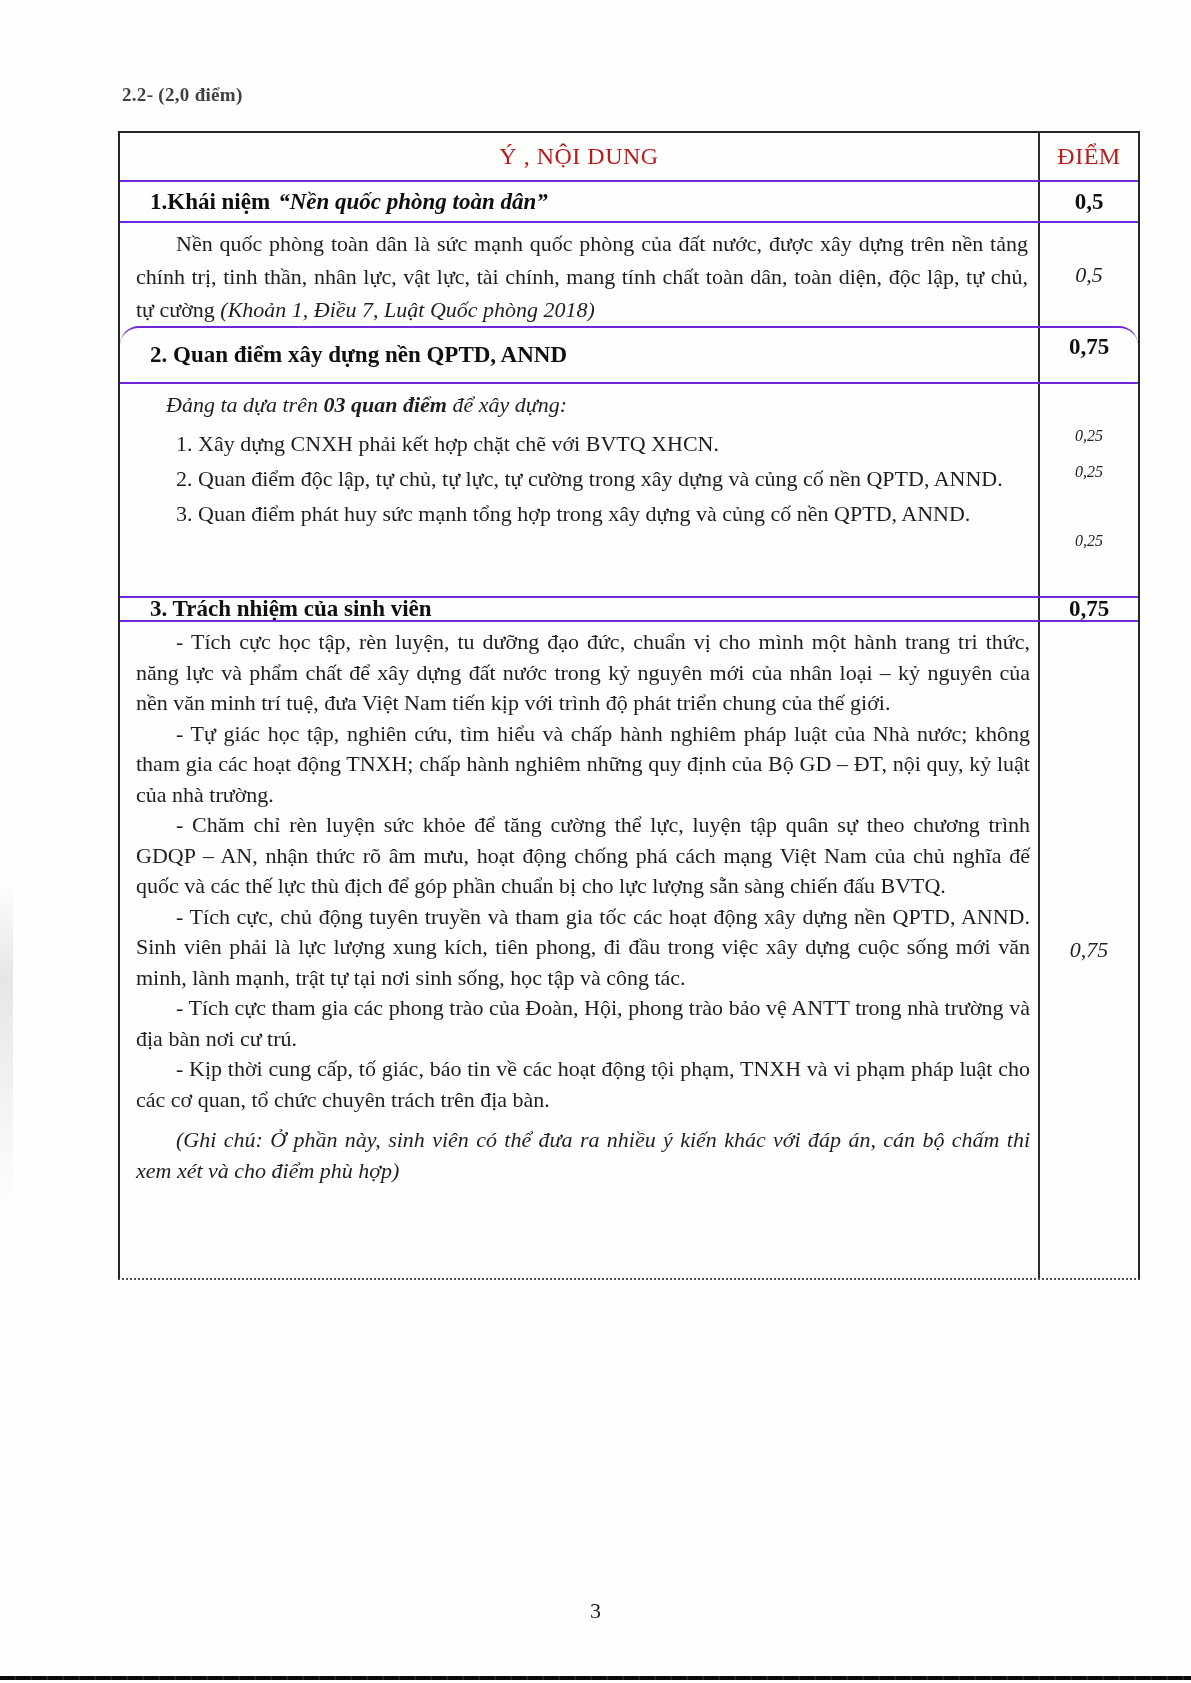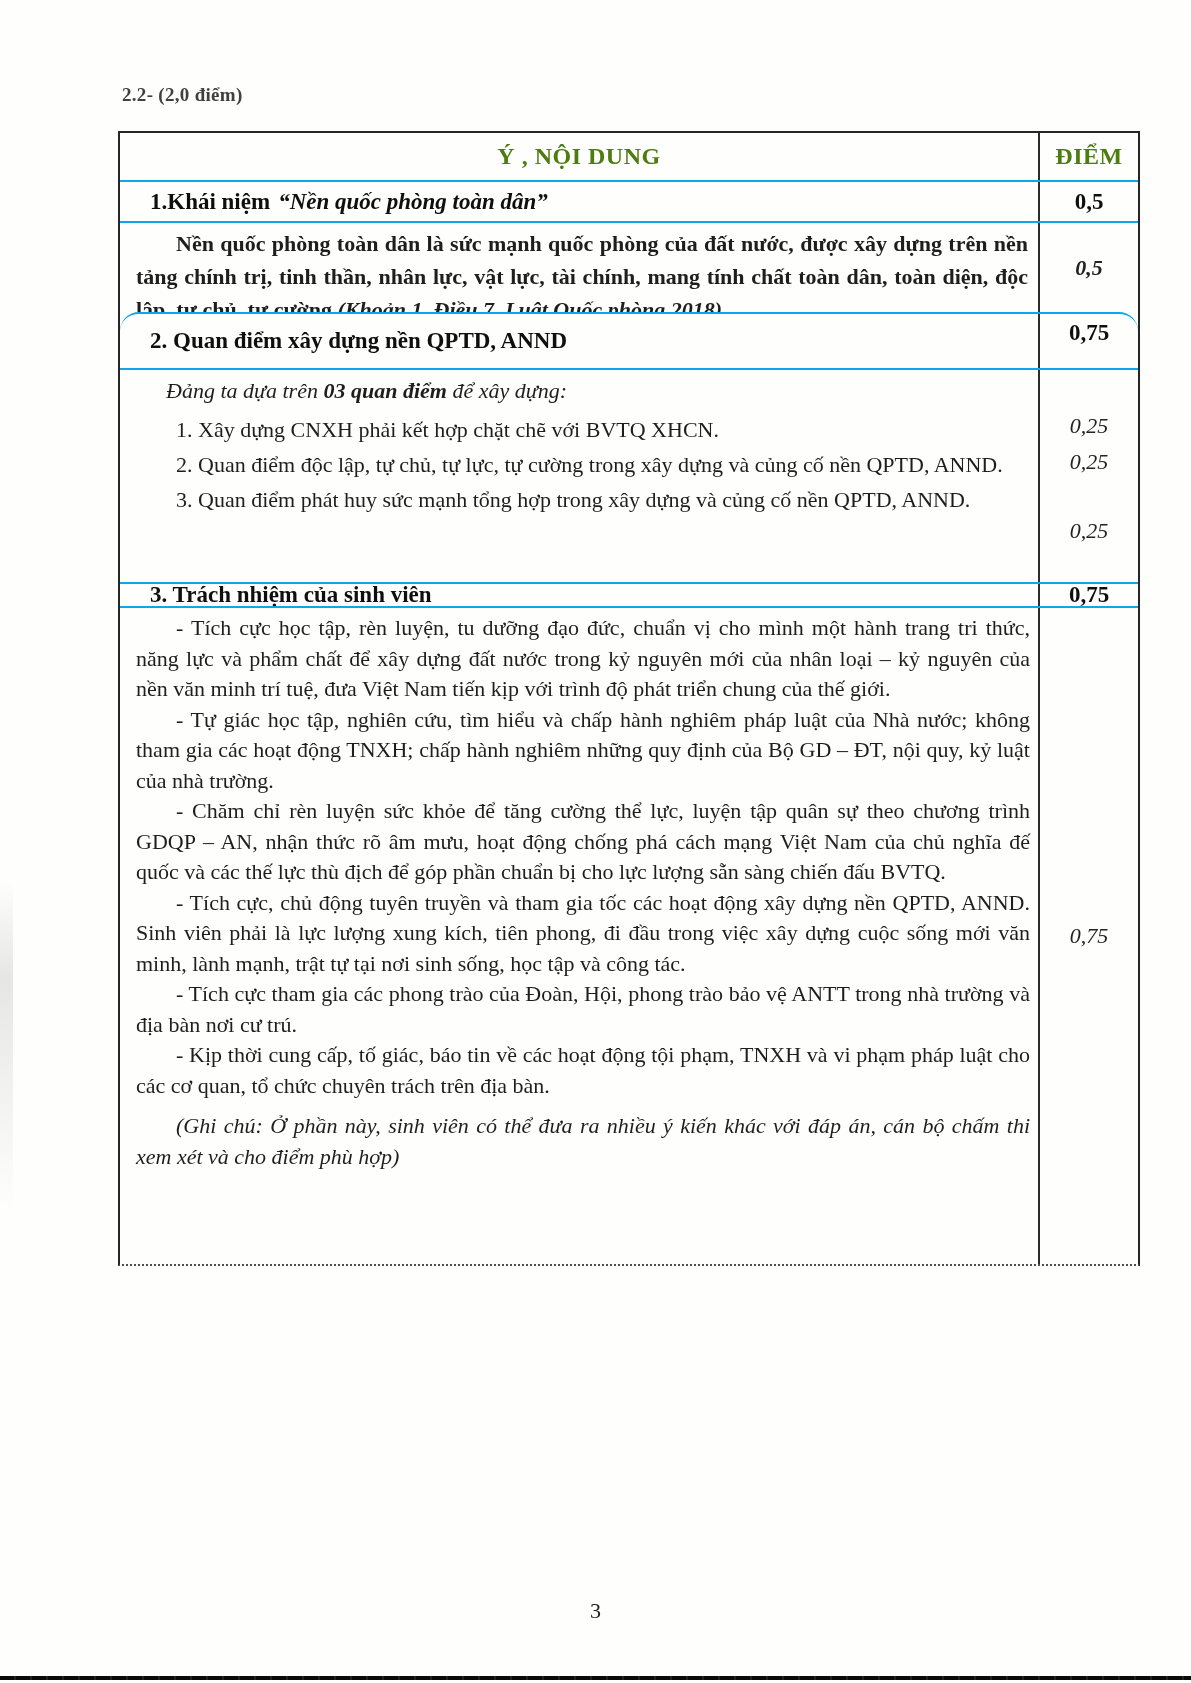--- a/index.html
+++ b/index.html
@@ -20,37 +20,37 @@
     font-size: 19px; font-weight: bold; color: #404040;
     letter-spacing: 0.3px;
   }
   .answer-table {
     position: absolute; left: 118px; top: 131px; width: 1022px;
     border: 2px solid #262626;
     border-bottom: 2px dotted #4f4f4f;
     background: #fefefd;
   }
   .t-row { display: flex; width: 100%; overflow: hidden; }
-  .t-row + .t-row { border-top: 2px solid #0ea5e9; }
+  .t-row + .t-row { border-top: 2px solid #6d28d9; }
   .content-cell { width: 918px; overflow: hidden; }
   .score-cell {
     flex: 1; border-left: 2px solid #2b2b2b;
     text-align: center; overflow: hidden; position: relative;
   }
   .rh-header { height: 47px; }
   .rh-1 { height: 41px; }
-  .rh-2 { height: 91px; font-weight: bold; }
+  .rh-2 { height: 105px; }
   .rh-3 { height: 56px; border-radius: 19px; }
   .rh-4 { height: 214px; }
   .rh-5 { height: 24px; }
   .rh-6 { height: 658px; }
 
   .header-cell {
     display: flex; align-items: center; justify-content: center;
-    font-weight: bold; font-size: 24px; color: #4d7c0f;
+    font-weight: normal; font-size: 24px; color: #b91c1c;
     letter-spacing: 0.5px;
   }
   .row-heading {
     display: flex; align-items: center;
     font-weight: bold; font-size: 23px; color: #0f0f0f;
     padding-left: 30px;
   }
   .row-heading .quoted { font-style: italic; margin-left: 8px; }
   .score-bold {
     display: flex; align-items: center; justify-content: center;
@@ -67,21 +67,21 @@
   }
   .body-par .citation { font-style: italic; }
 
   .vp-body { padding: 4px 10px 0 16px; font-size: 22px; border-radius: 15px; }
   .vp-intro {
     font-style: italic; line-height: 33px; margin-bottom: 6px;
     padding-left: 30px;
   }
   .vp-intro .emph { font-weight: bold; }
   .vp-item { line-height: 33px; text-align: justify; text-indent: 40px; margin-bottom: 2px; }
-  .vp-score { position: absolute; left: 0; right: 0; font-style: italic; font-size: 22px; color: #222; }
+  .vp-score { position: absolute; left: 0; right: 0; font-style: italic; font-size: 16px; color: #222; }
   .vp-score-1 { top: 43px; }
   .vp-score-2 { top: 79px; }
   .vp-score-3 { top: 148px; }
 
   .resp-body { padding: 5px 8px 0 16px; font-size: 22px; }
   .resp-bullet { line-height: 30.5px; text-align: justify; text-indent: 40px; }
   .resp-note {
     font-style: italic; line-height: 31px; text-align: justify;
     text-indent: 40px; margin-top: 9px;
   }

